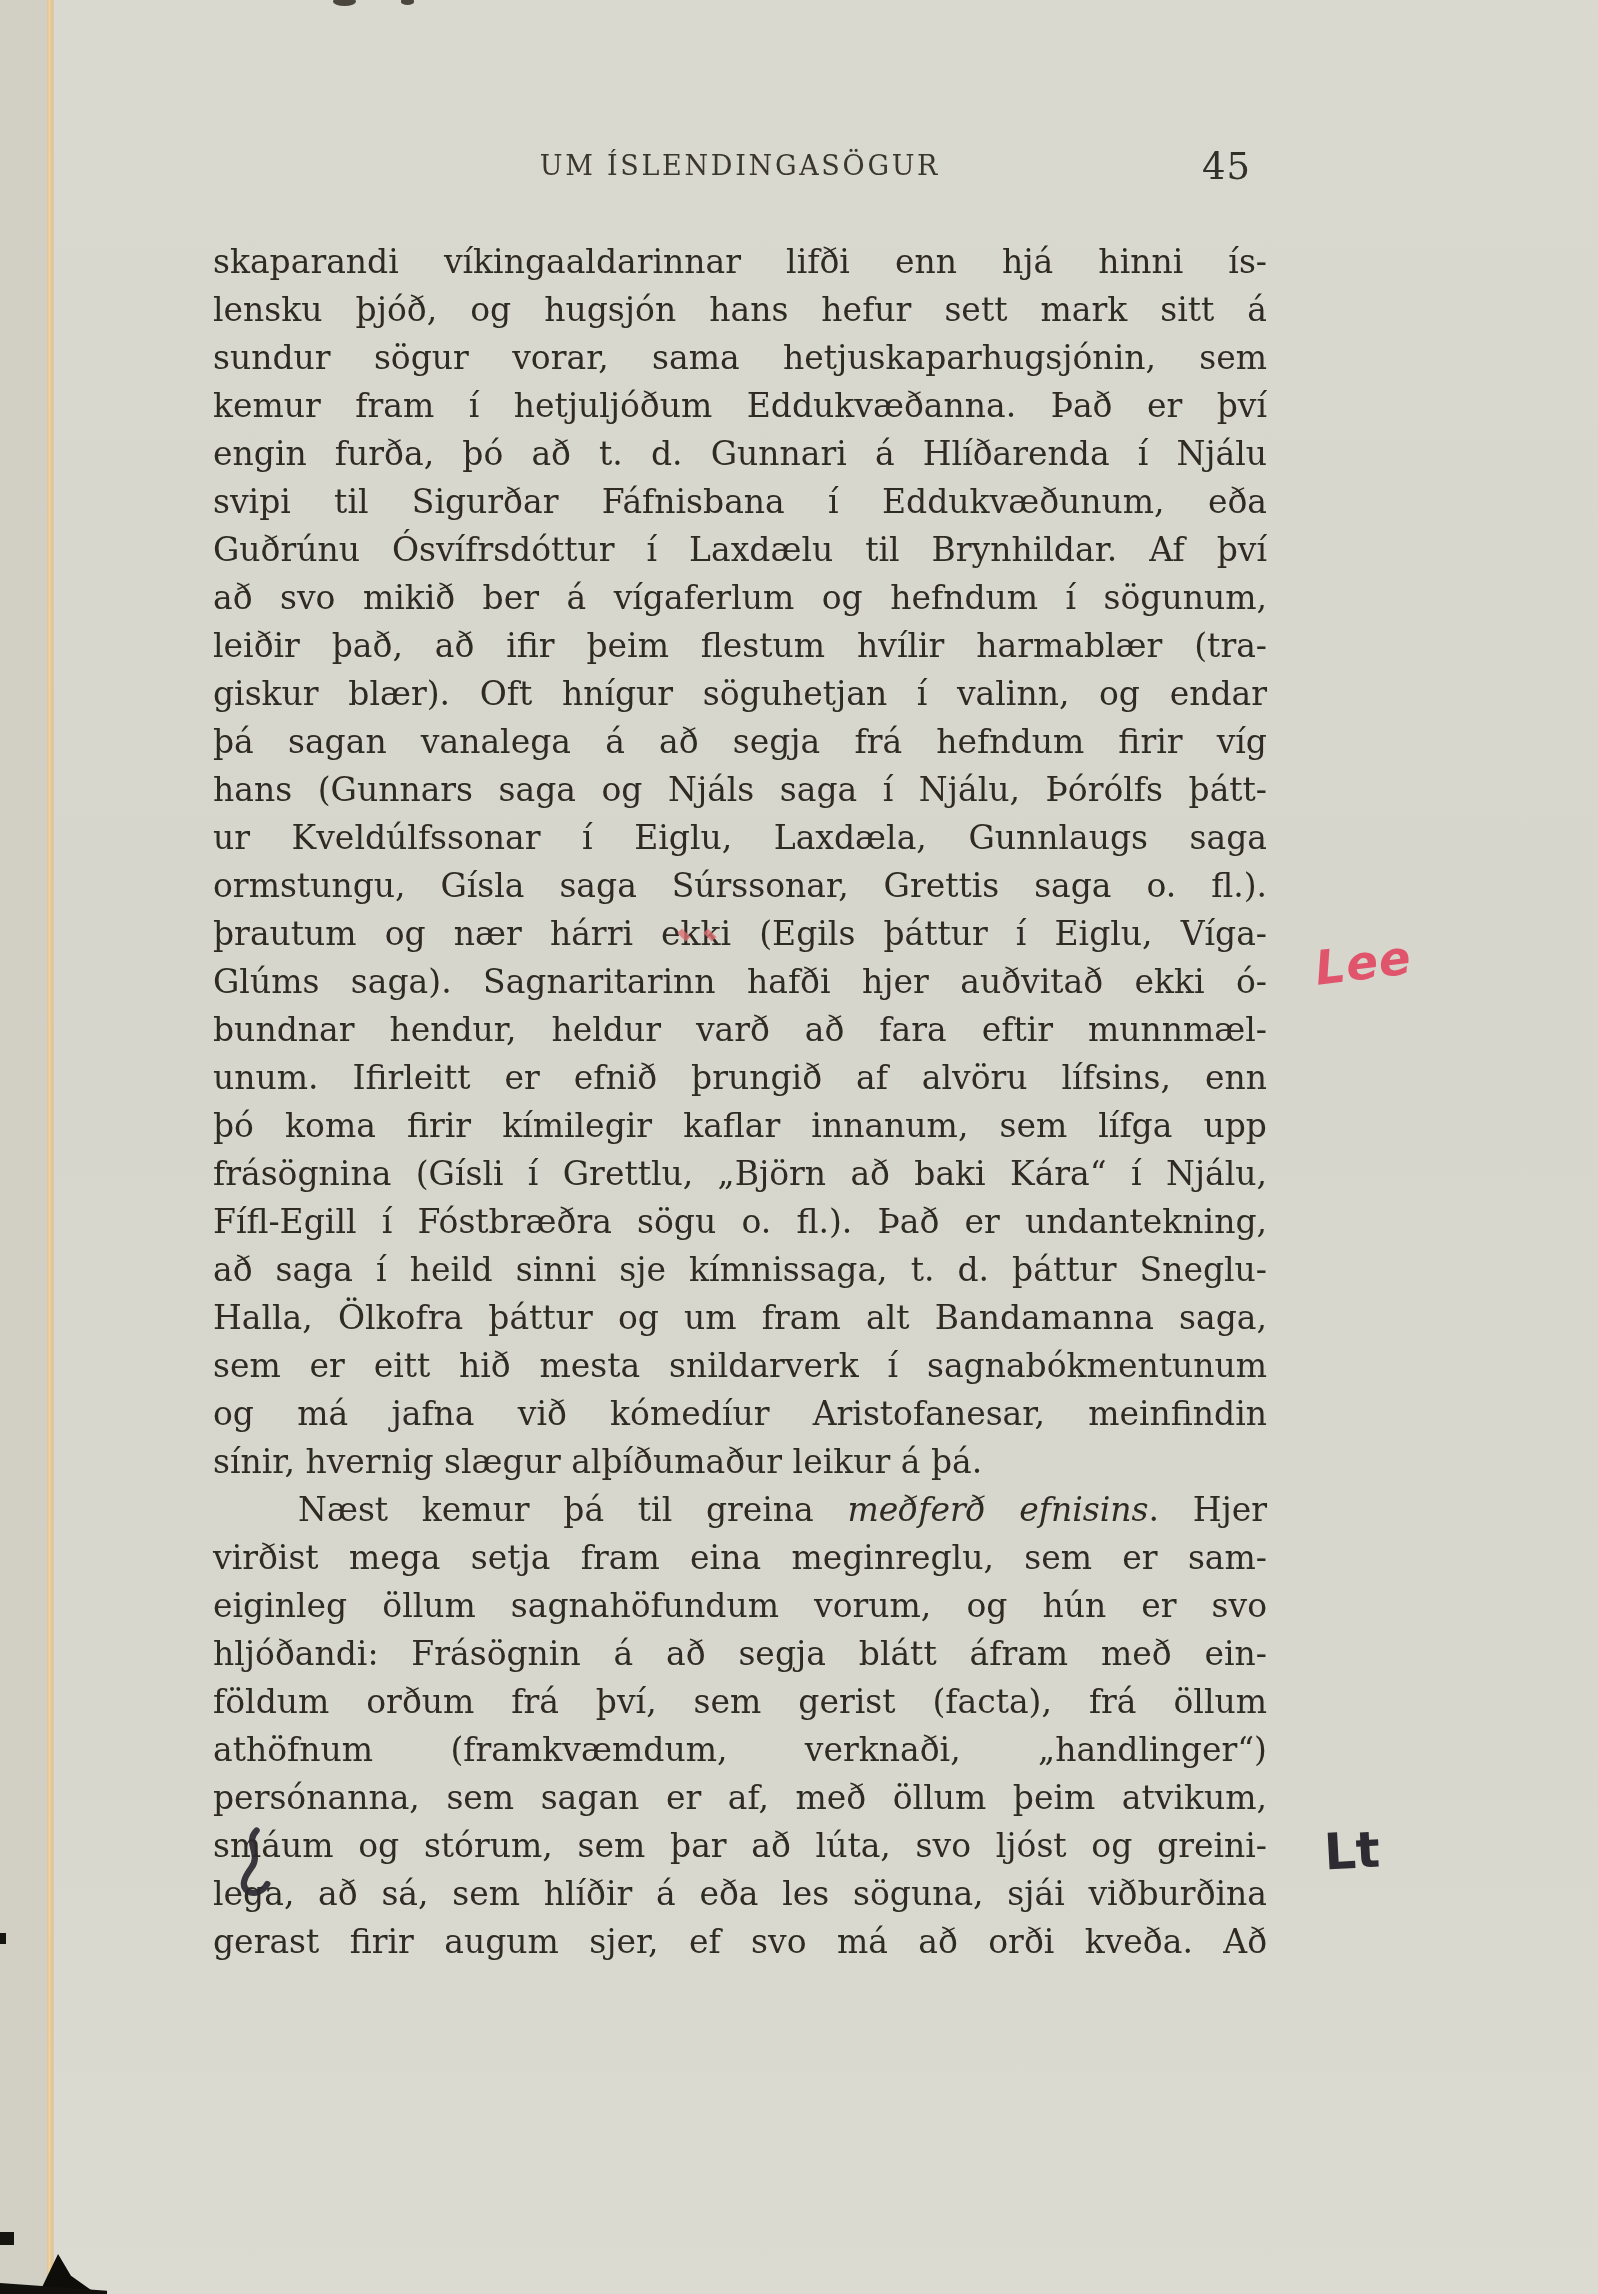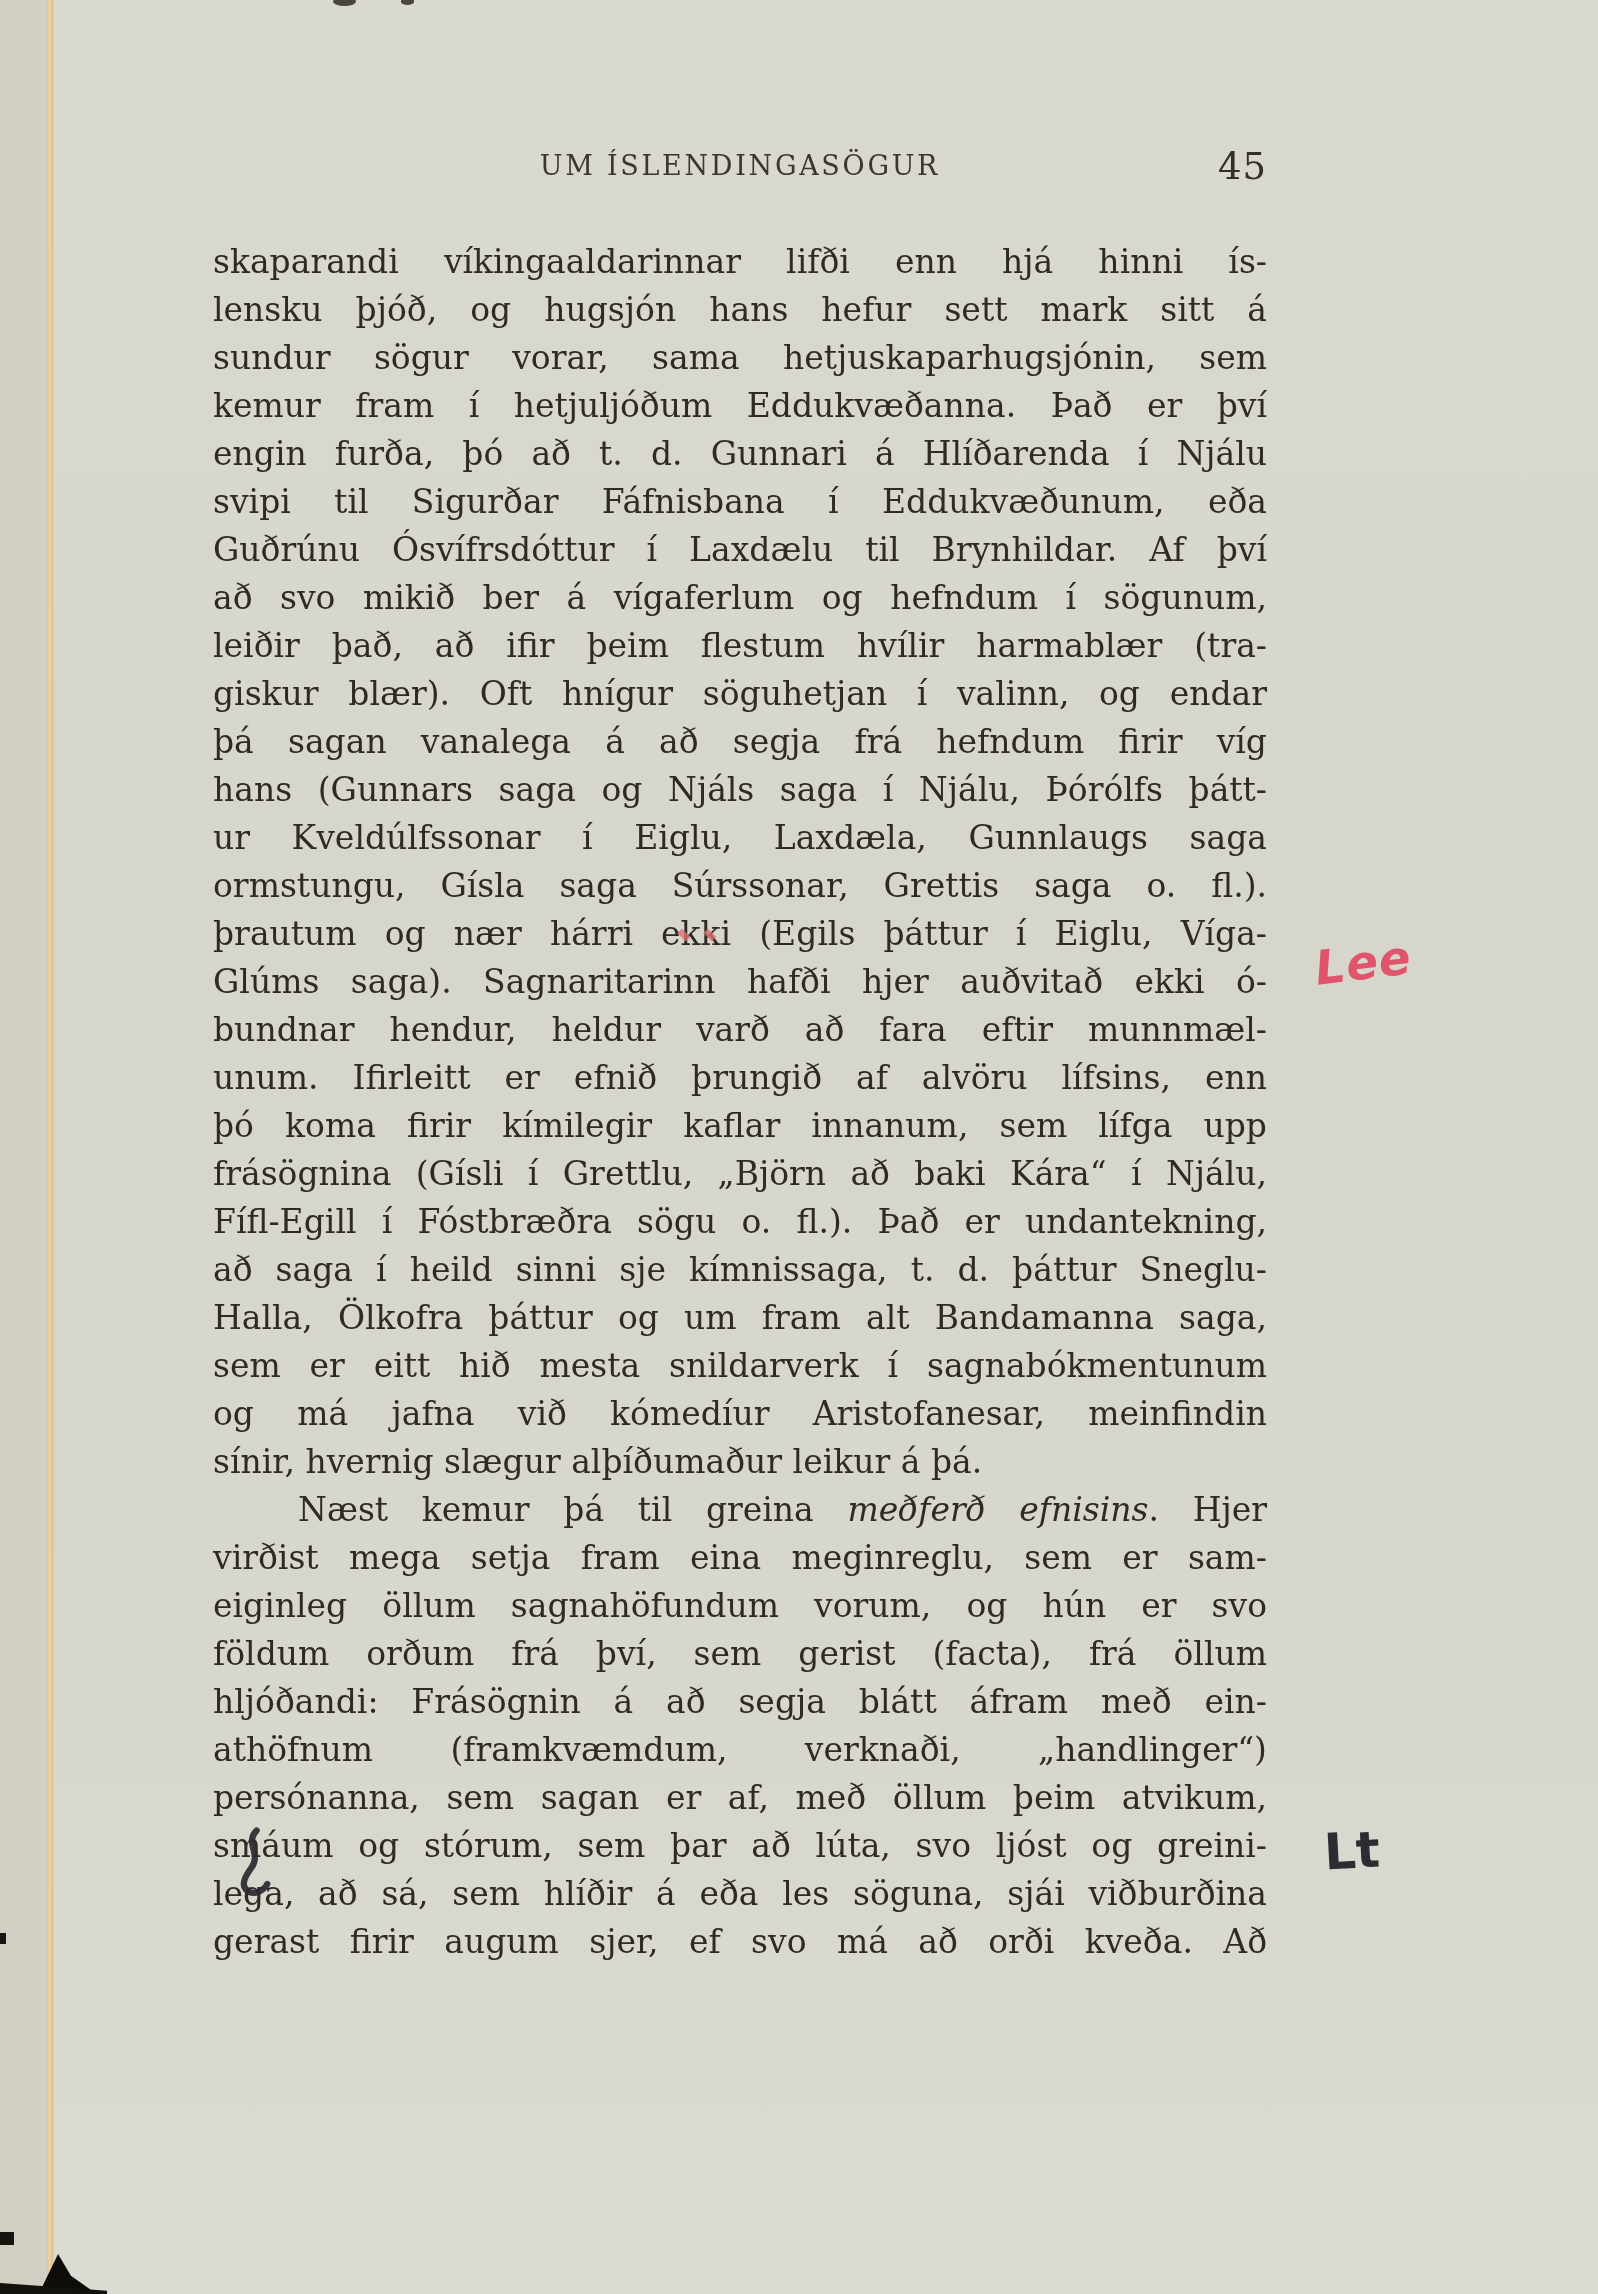--- a/index.html
+++ b/index.html
@@ -32,21 +32,21 @@
     background:#12110d;clip-path:polygon(0 100%,0 40%,100% 80%,100% 100%);
   }
 
   
   .header{position:absolute;left:213px;top:150px;width:1054px;height:39px;text-align:center;}
   .running-title{
     font-size:27px;letter-spacing:2.7px;color:#3b372e;
     font-weight:400;
   }
   .page-number{
-    position:absolute;right:0;top:-5.4px;font-size:37px;color:#33302a;letter-spacing:0.9px;
+    position:absolute;right:16px;top:-5.4px;font-size:37px;color:#33302a;letter-spacing:0.9px;
   }
 
   
   .body{position:absolute;left:213px;top:238px;width:1054px;color:#2f2b24;}
   .line{
     font-size:33px;line-height:48px;height:48px;
     text-align:justify;text-align-last:justify;
     white-space:normal;overflow:visible;
   }
   .line.left{text-align:right;text-align-last:left;}
@@ -118,22 +118,22 @@
       <div class="line">frásögnina (Gísli í Grettlu, „Björn að baki Kára“ í Njálu,</div>
       <div class="line">Fífl-Egill í Fóstbræðra sögu o. fl.). Það er undantekning,</div>
       <div class="line">að saga í heild sinni sje kímnissaga, t. d. þáttur Sneglu-</div>
       <div class="line">Halla, Ölkofra þáttur og um fram alt Bandamanna saga,</div>
       <div class="line">sem er eitt hið mesta snildarverk í sagnabókmentunum</div>
       <div class="line">og má jafna við kómedíur Aristofanesar, meinfindin</div>
       <div class="line left">sínir, hvernig slægur alþíðumaður leikur á þá.</div>
       <div class="line indent"><span>Næst kemur þá til greina </span><span class="it">meðferð efnisins</span><span>. Hjer</span></div>
       <div class="line">virðist mega setja fram eina meginreglu, sem er sam-</div>
       <div class="line">eiginleg öllum sagnahöfundum vorum, og hún er svo</div>
+      <div class="line">hljóðandi: Frásögnin á að segja blátt áfram með ein-</div>
       <div class="line">földum orðum frá því, sem gerist (facta), frá öllum</div>
-      <div class="line">hljóðandi: Frásögnin á að segja blátt áfram með ein-</div>
       <div class="line">athöfnum (framkvæmdum, verknaði, „handlinger“)</div>
       <div class="line">persónanna, sem sagan er af, með öllum þeim atvikum,</div>
       <div class="line">smáum og stórum, sem þar að lúta, svo ljóst og greini-</div>
       <div class="line">lega, að sá, sem hlíðir á eða les söguna, sjái viðburðina</div>
       <div class="line">gerast firir augum sjer, ef svo má að orði kveða. Að</div>
     </div>
 
   <div class="margin-note lee">Lee</div>
   <div class="margin-note lt">Lt</div>
 

